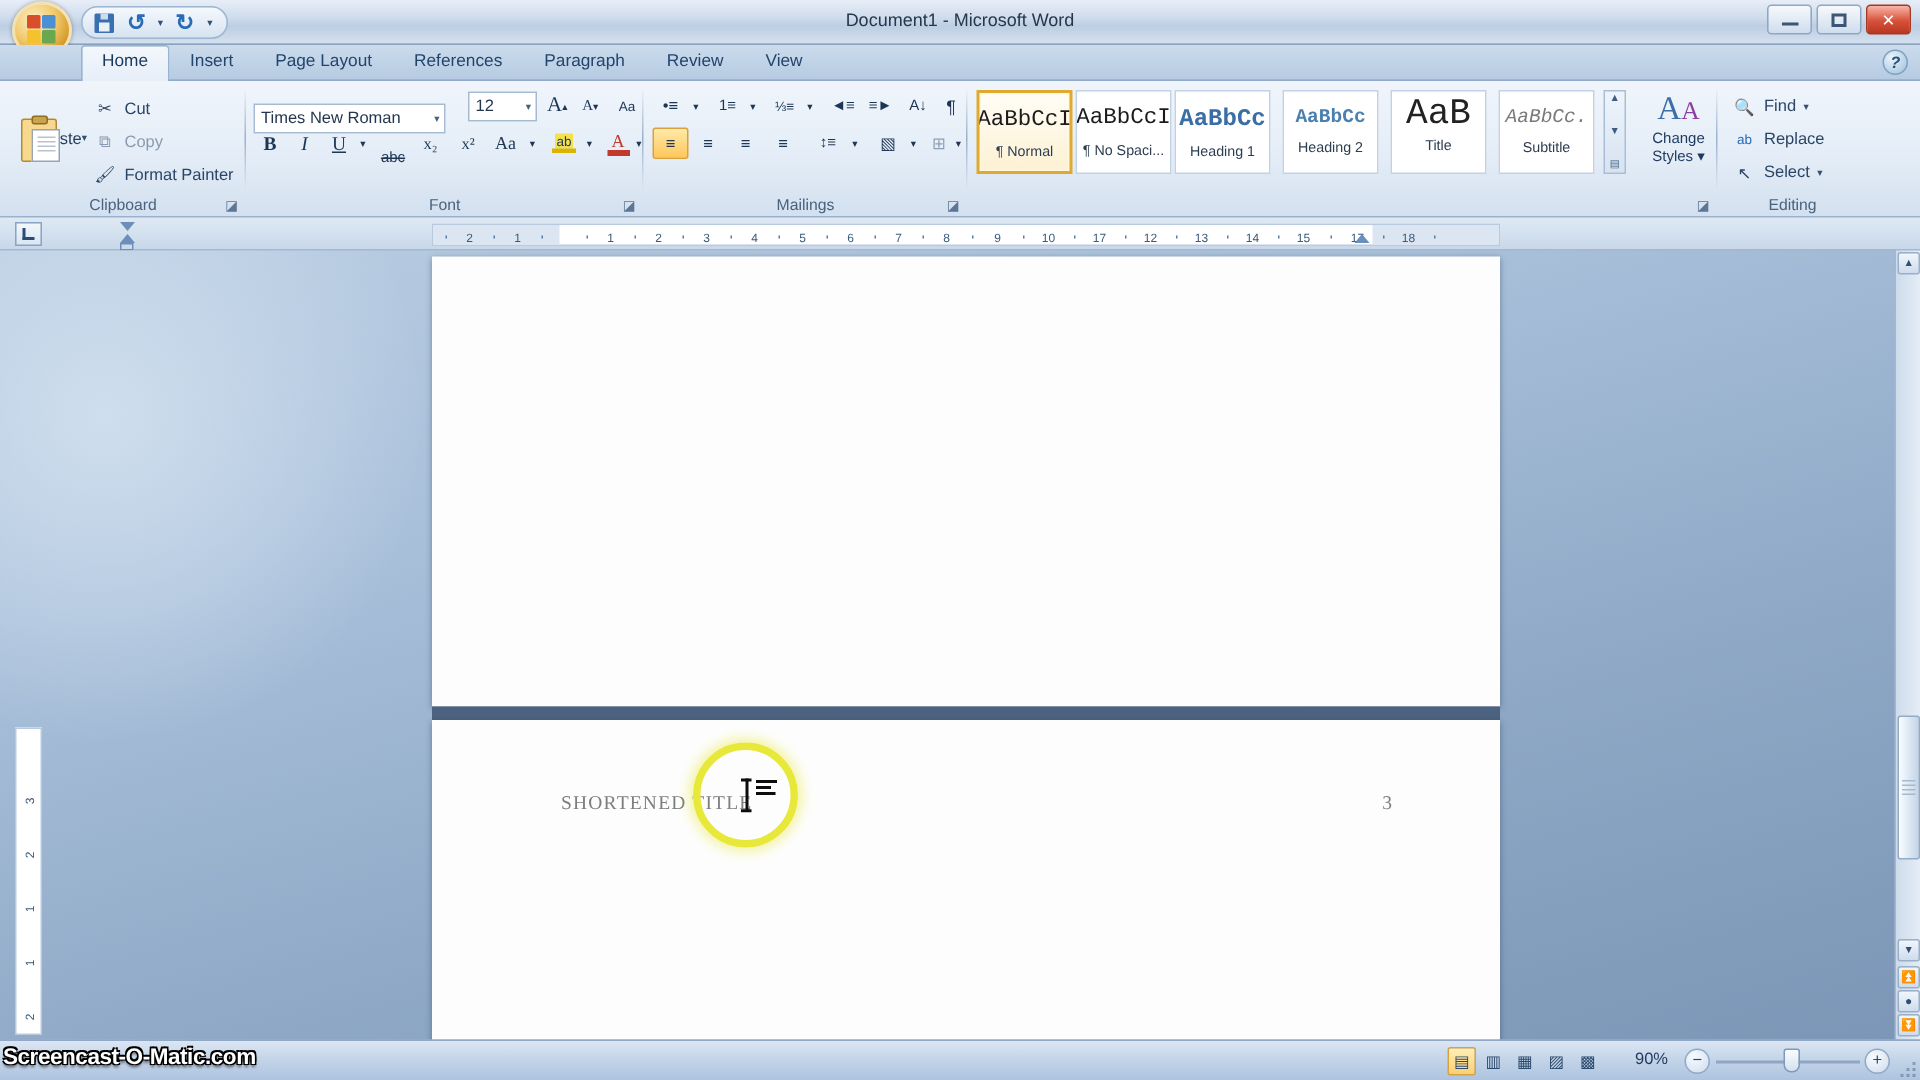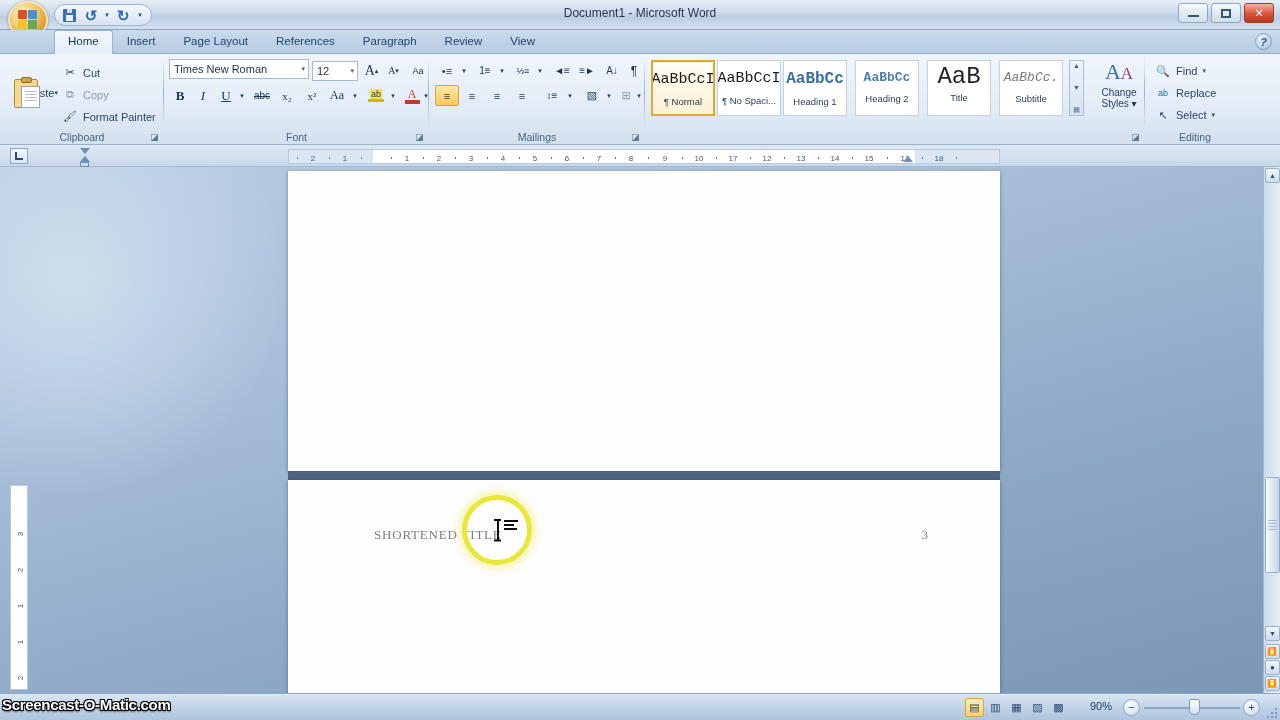--- a/index.html
+++ b/index.html
@@ -381,21 +381,21 @@
         <span class="cbicon">🖌</span>
         <span>Format Painter</span>
       </div>
 
       <div class="gname">Clipboard</div>
       <div class="dlg">◪</div>
       <div class="gdiv" style="right:0;"></div>
     </div>
 
     <div class="rgroup" style="left:164px; width:265px;">
-      <div class="fontbox" style="left:5px; top:5px; width:140px; padding-left:4px;">
+      <div class="fontbox" style="left:5px; top:15px; width:128px; padding-left:4px;">
         <span>Times New Roman</span>
         <span class="fb-caret">▾</span>
       </div>
       <div class="fontbox" style="left:148px; top:7px; width:46px; padding-left:4px;">
         <span>12</span>
         <span class="fb-caret">▾</span>
       </div>
       <div class="ribtn" style="left:197px; top:6px; width:21px; height:21px; font-size:14px; font-family:'Liberation Serif',serif;">
           <span>A</span>
           <sup style="font-size:7px">▴</sup>
@@ -413,21 +413,21 @@
         </div>
       <div class="ribtn" style="left:28px; top:31px; width:22px; height:21px; font-style:italic; font-size:13px; font-family:'Liberation Serif',serif;">
           <span>I</span>
         </div>
       <div class="ribtn" style="left:51px; top:31px; width:22px; height:21px; text-decoration:underline; font-size:13px; font-family:'Liberation Serif',serif;">
           <span>U</span>
         </div>
       <div class="ribtn" style="left:73px; top:31px; width:10px; height:21px; font-size:7px;">
           <span>▾</span>
         </div>
-      <div class="ribtn" style="left:86px; top:31px; width:24px; height:21px; text-decoration:line-through; font-size:10px;">
+      <div class="ribtn" style="left:86px; top:41px; width:24px; height:21px; text-decoration:line-through; font-size:10px;">
           <span>abc</span>
         </div>
       <div class="ribtn" style="left:111px; top:31px; width:24px; height:21px; font-size:11px; font-family:'Liberation Serif',serif;">
           <span>x₂</span>
         </div>
       <div class="ribtn" style="left:136px; top:31px; width:24px; height:21px; font-size:11px; font-family:'Liberation Serif',serif;">
           <span>x²</span>
         </div>
       <div class="ribtn" style="left:161px; top:31px; width:24px; height:21px; font-size:12px; font-family:'Liberation Serif',serif;">
           <span>Aa</span>

